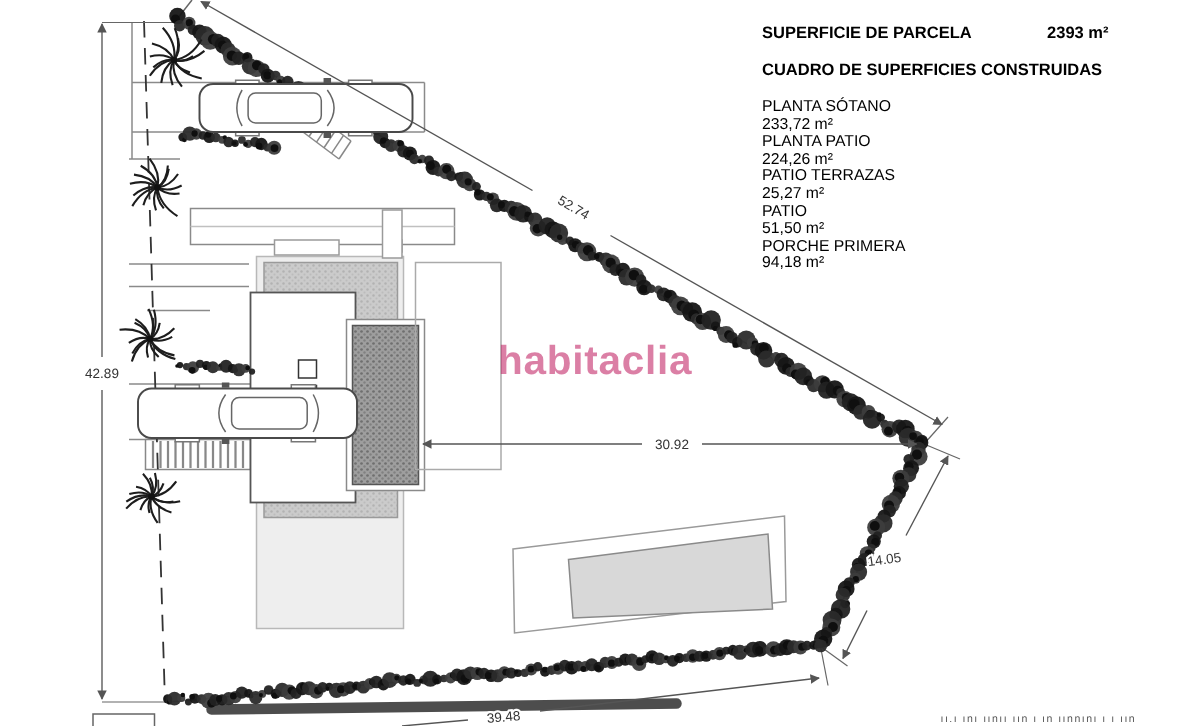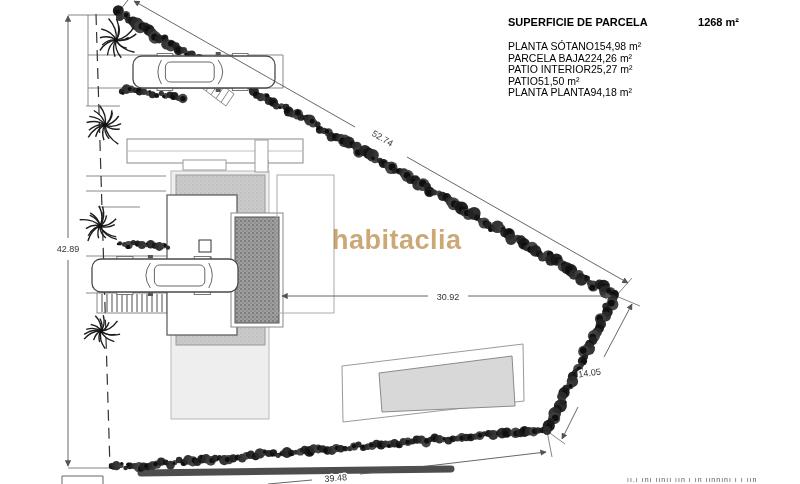--- a/index.html
+++ b/index.html
@@ -5,23 +5,23 @@
   html,body{margin:0;padding:0;background:#fff;}
   .canvas{position:relative;width:800px;height:484px;background:#ffffff;overflow:hidden;
           font-family:"Liberation Sans",sans-serif;color:#000;}
   svg#plan-svg{position:absolute;left:0;top:0;}
   svg text{font-family:"Liberation Sans",sans-serif;font-size:9px;fill:#333;
            paint-order:stroke;stroke:#fff;stroke-width:3px;}
   .summary{position:absolute;left:508px;top:16px;width:231px;}
   .parcela-row{display:flex;justify-content:space-between;align-items:center;
                font-weight:bold;font-size:11px;margin-bottom:13px;}
   .cuadro-title{font-weight:bold;font-size:11px;margin-bottom:13px;}
-  .srow{display:flex;justify-content:flex-start;font-size:10.5px;line-height:11.6px;}
+  .srow{display:flex;justify-content:flex-start;font-size:10.5px;line-height:11.6px;flex-direction:column;}
   .watermark{position:absolute;left:332px;top:225px;font-size:27px;font-weight:bold;
-             color:#a16207;opacity:.55;letter-spacing:.5px;}
+             color:#be185d;opacity:.55;letter-spacing:.5px;}
   .footer-caption{position:absolute;left:627px;top:476px;font-size:7px;color:#555;
                   letter-spacing:1px;white-space:nowrap;}
 </style>
 </head>
 <body>
 
 <div class="canvas">
 
   <svg id="plan-svg" width="800" height="484" viewBox="0 0 800 484">
     <defs>
@@ -686,40 +686,41 @@
       <text transform="translate(590,376) rotate(-8)" text-anchor="middle">14.05</text>
       <text transform="translate(336,481) rotate(-5)" text-anchor="middle">39.48</text>
     </g>
   </svg>
 
   <div class="watermark">habitaclia</div>
 
   <div class="summary">
     <div class="parcela-row">
       <span>SUPERFICIE DE PARCELA</span>
-      <span>1268 m²</span>
+      <span>2393 m²</span>
     </div>
+    <div class="cuadro-title">CUADRO DE SUPERFICIES CONSTRUIDAS</div>
     <div>
       <div class="srow">
         <span>PLANTA SÓTANO</span>
-        <span>154,98 m²</span>
+        <span>233,72 m²</span>
       </div>
       <div class="srow">
-        <span>PARCELA BAJA</span>
+        <span>PLANTA PATIO</span>
         <span>224,26 m²</span>
       </div>
       <div class="srow">
-        <span>PATIO INTERIOR</span>
+        <span>PATIO TERRAZAS</span>
         <span>25,27 m²</span>
       </div>
       <div class="srow">
         <span>PATIO</span>
         <span>51,50 m²</span>
       </div>
       <div class="srow">
-        <span>PLANTA PLANTA</span>
+        <span>PORCHE PRIMERA</span>
         <span>94,18 m²</span>
       </div>
     </div>
   </div>
 
   <div class="footer-caption">ıı.ı ını ıınıı ıın ı ın ıınnını ı ı ıın</div>
 </div>
 
 </body></html>

